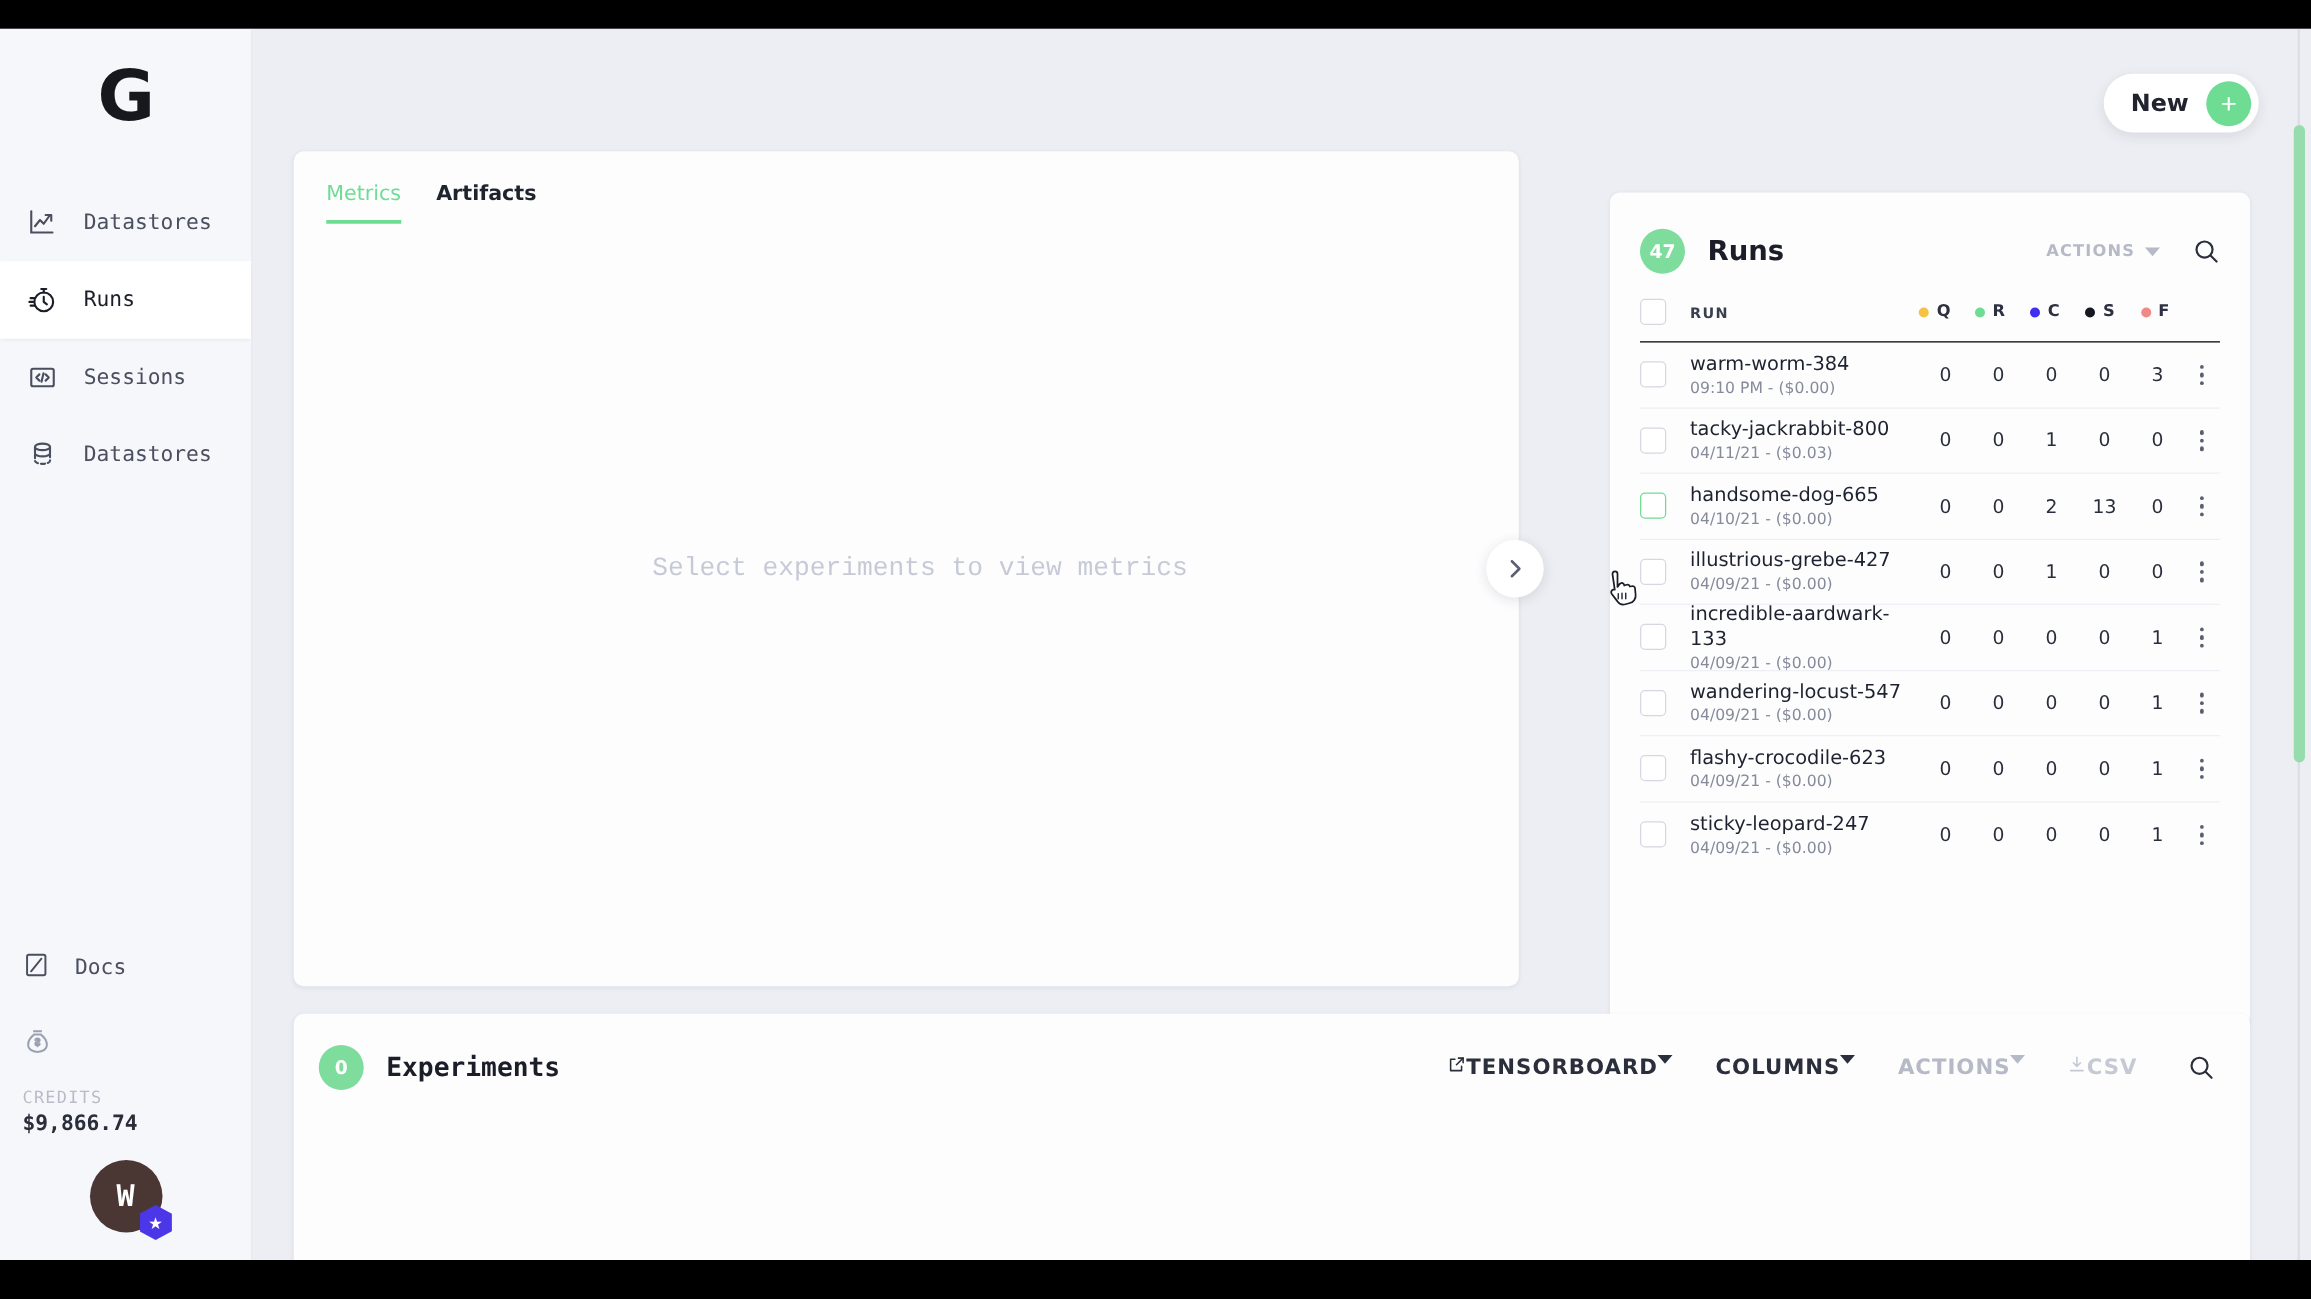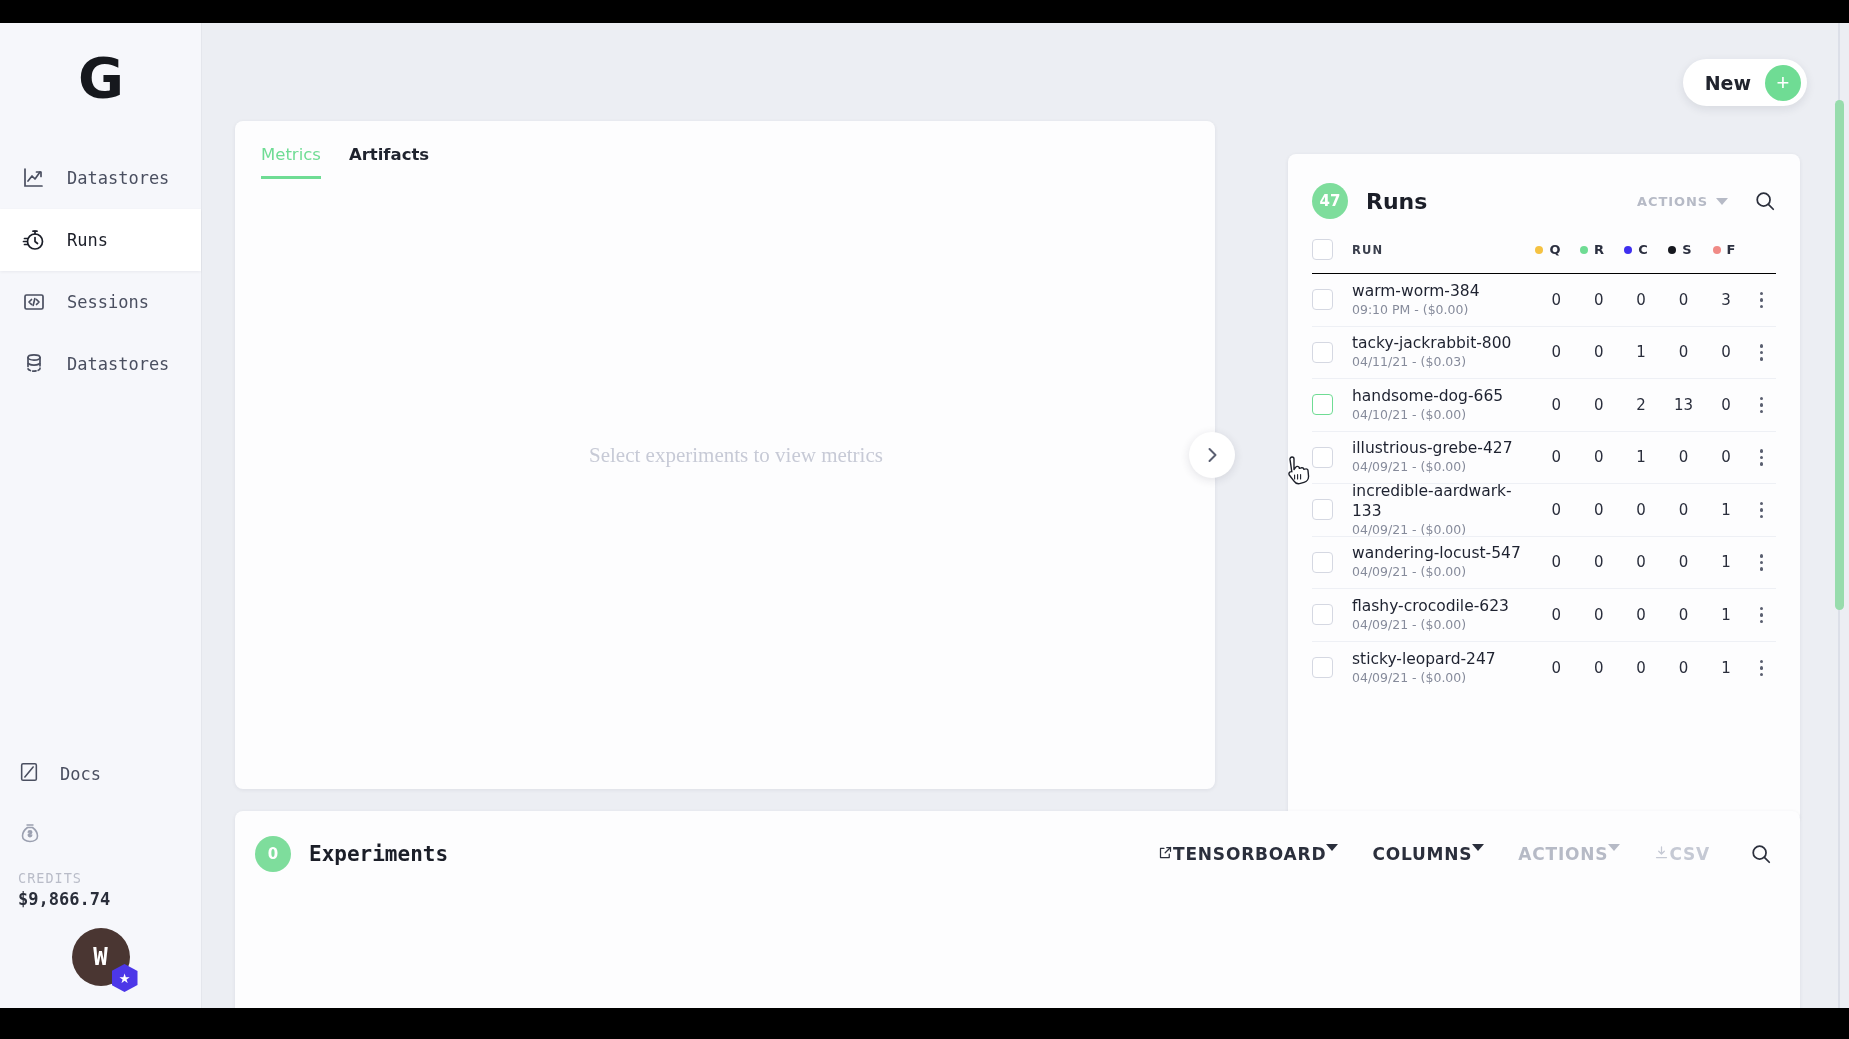--- a/index.html
+++ b/index.html
@@ -129,21 +129,21 @@
   .tab {
     font-family:"DejaVu Sans", sans-serif;
     font-size: 16.5px; color:#1f232e; cursor:pointer;
     padding-bottom: 12px; font-weight:600;
     border-bottom: 3px solid transparent;
   }
   .tab.active { color:#6fdc94; border-bottom-color:#6fdc94; font-weight:400; }
   .metrics-empty {
     position:absolute; left:0; right:0; top:0; bottom:0;
     display:flex; align-items:center; justify-content:center;
-    font-size: 21px; color:#c7cad6; font-family:Liberation Serif, serif;
+    font-size: 21px; color:#c7cad6; font-family:Liberation Mono, monospace;
     pointer-events:none;
     padding-left:22px;
   }
   .metrics-next {
     position:absolute; right: -20px; top: 50%; transform: translateY(-50%);
     width: 46px; height:46px; border-radius:50%;
     background:#ffffff; box-shadow: 0 2px 10px rgba(30,35,60,.12);
     display:flex; align-items:center; justify-content:center;
     cursor:pointer; color:#5b6072; font-size: 19px;
   }

